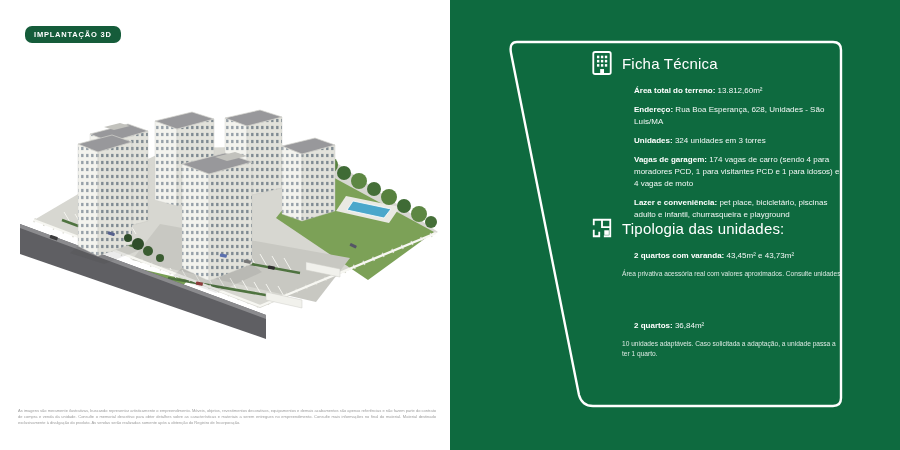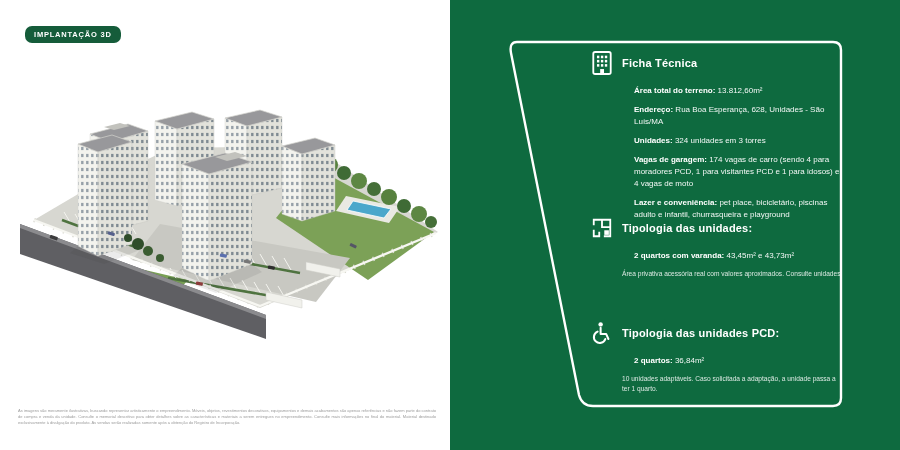--- a/index.html
+++ b/index.html
@@ -38,21 +38,21 @@
   .content{
     position:absolute;left:141px;top:0;width:252px;color:#ffffff;
   }
   .section{position:absolute;left:0;width:252px;}
   .sec-1{top:50px;}
   .sec-2{top:215px;}
   .sec-3{top:320px;}
   .sec-head{display:flex;align-items:center;gap:9px;margin-bottom:9px;}
   .sec-head .ic{width:22px;height:26px;flex:0 0 auto;display:flex;align-items:center;justify-content:center;}
   .sec-head .ic svg{width:100%;height:100%;}
-  .sec-title{font-size:11px;font-weight:bold;letter-spacing:.2px;}
+  .sec-title{font-size:15px;font-weight:normal;letter-spacing:.2px;}
   .items{margin-left:31px;width:221px;}
   .item{font-size:8px;line-height:1.5;margin-bottom:7px;color:rgba(255,255,255,.95);margin-left:12px;}
   .item .lbl{font-weight:bold;color:#ffffff;}
   .note{
     margin-left:31px;width:221px;
     font-size:6.6px;line-height:1.55;color:rgba(255,255,255,.85);
     margin-top:3px;
   }
 </style>
 </head>
@@ -241,30 +241,20 @@
       <div class="items">
         <p class="item">
           <span class="lbl">2 quartos com varanda:</span>
           <span class="txt">43,45m² e 43,73m²</span>
         </p>
       </div>
       <p class="note">Área privativa acessória real com valores aproximados. Consulte unidades.</p>
     </div>
 
     <div class="section sec-3">
-      <div class="sec-head">
-        <span class="ic">
-          <svg viewBox="0 0 24 26">
-            <circle cx="10.5" cy="3.6" r="2.4" fill="#ffffff"></circle>
-            <path d="M10.5 7.2 L10.5 14 L16.5 14 L19 19.5" fill="none" stroke="#ffffff" stroke-width="2.2" stroke-linecap="round" stroke-linejoin="round"></path>
-            <path d="M7.2 11.5 A6.4 6.4 0 1 0 15.6 19.6" fill="none" stroke="#ffffff" stroke-width="2.2" stroke-linecap="round"></path>
-          </svg>
-        </span>
-        <span class="sec-title">Tipologia das unidades PCD:</span>
-      </div>
       <div class="items">
         <p class="item">
           <span class="lbl">2 quartos:</span>
           <span class="txt">36,84m²</span>
         </p>
       </div>
       <p class="note">10 unidades adaptáveis. Caso solicitada a adaptação, a unidade passa a ter 1 quarto.</p>
     </div>
 
   </div>

